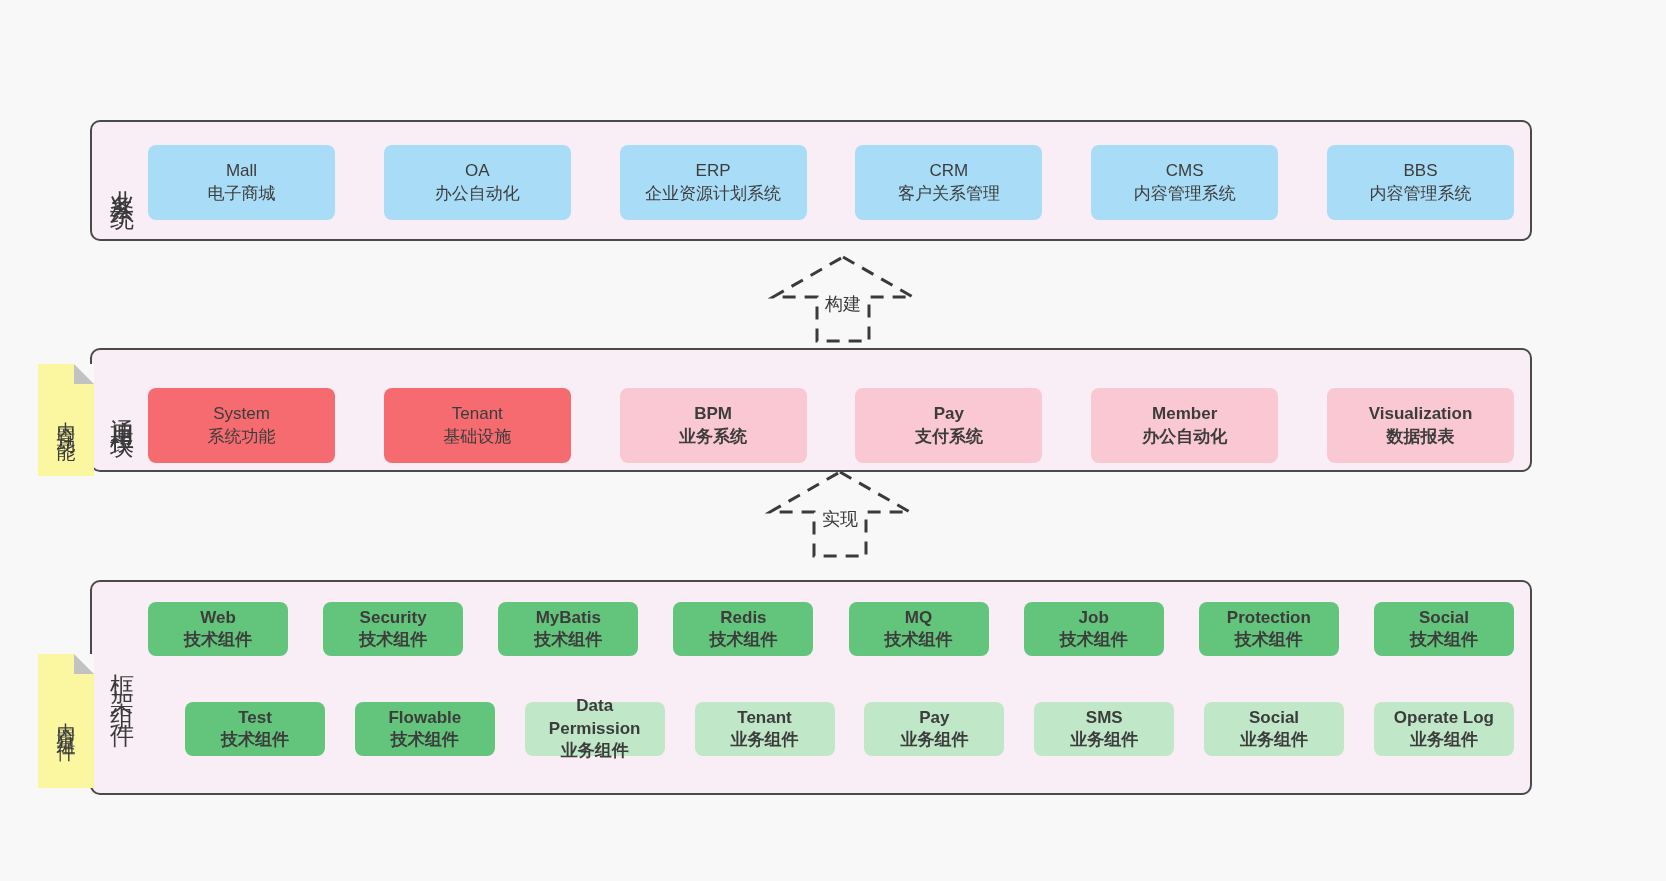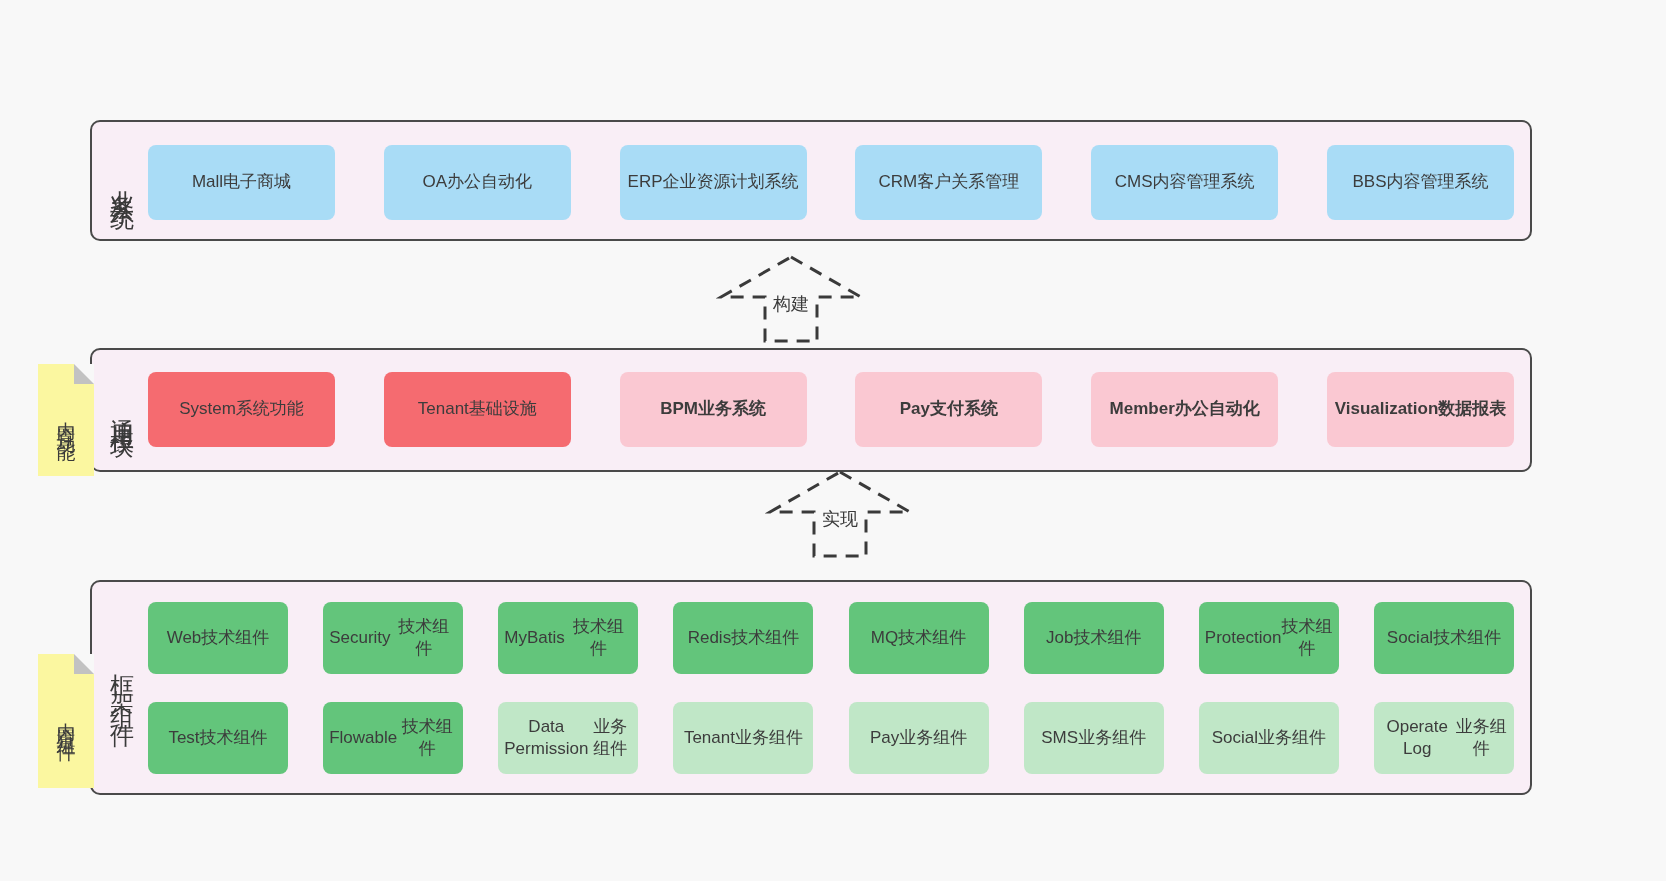--- a/index.html
+++ b/index.html
@@ -32,49 +32,49 @@
     white-space:nowrap;
   }
   #layer-components .layer-label { letter-spacing:17px; }
 
   
   .boxes-row {
     position:absolute; left:56px; right:16px;
     display:flex; justify-content:space-between;
   }
   #layer-business  .boxes-row { top:23px; }
-  #layer-modules   .boxes-row { top:22px; }
+  #layer-modules   .boxes-row { top:38px; }
   #layer-components .row-1 { top:20px; }
-  #layer-components .row-2 { top:120px; }
+  #layer-components .row-2 { top:120px;margin-left:37px; }
 
   .box {
     box-sizing:border-box;
     border-radius:8px;
-    display:flex; 
+    display:flex; flex-direction:column;
     justify-content:center; align-items:center;
     text-align:center;
     padding:4px 6px;
   }
   .size-wide { width:187px; height:75px; }
-  .size-grid { width:140px; height:72px; }
+  .size-grid { width:140px; height:54px;font-weight:bold; }
 
   .v-blue       { background:#a9dcf6; }
   .v-red        { background:#f56b70; }
   .v-pink       { background:#fac8d2;font-weight:bold; }
   .v-green      { background:#63c57b; }
   .v-lightgreen { background:#c0e7c7; }
 
   .box .title, .box .subtitle {
     font-size:17px; line-height:1.32; color:#3c3c3c;
   }
   .wrap-title { max-width:100px; }
 
   
   .arrow { position:absolute; width:150px; height:90px; }
-  #arrow-build     { left:716px; top:254px; }
+  #arrow-build     { left:768px; top:254px; }
   #arrow-implement { left:765px; top:469px; }
   .arrow svg { display:block; }
   .arrow-label {
     position:absolute; left:50%; top:50px;
     transform:translate(-50%,-50%);
     background:#f8f8f8;
     font-size:18px; color:#3a3a3a;
     padding:3px 5px; white-space:nowrap;
   }
 

